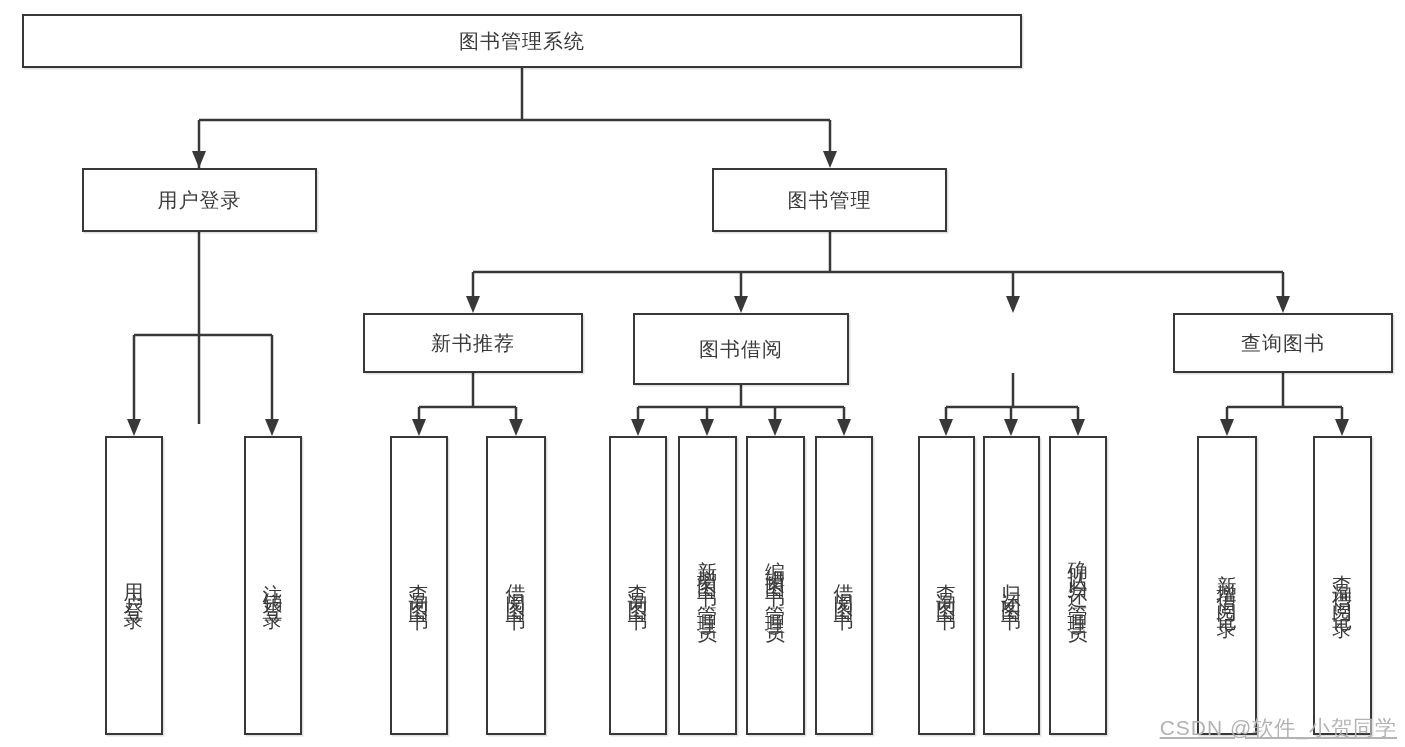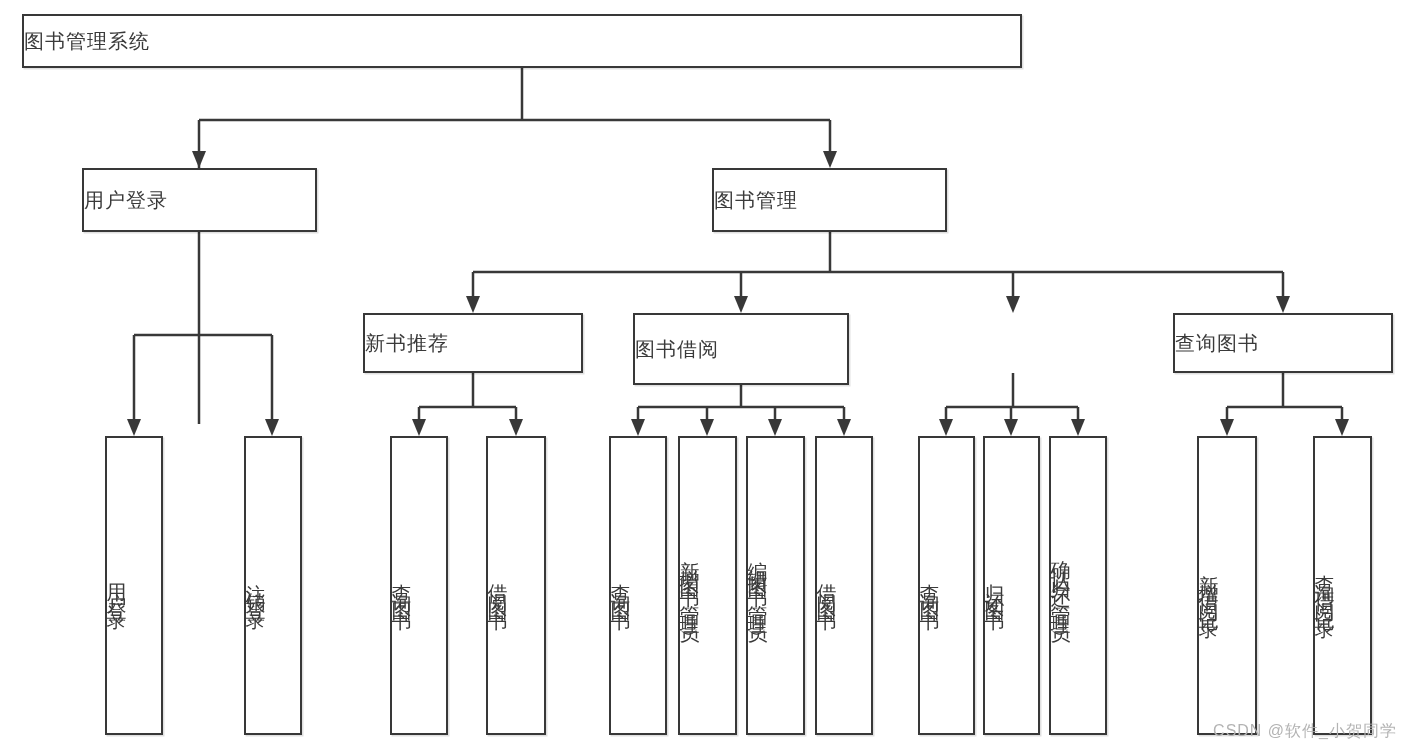--- a/index.html
+++ b/index.html
@@ -16,21 +16,21 @@
     color: #333333;
     overflow: hidden;
   }
   .node {
     position: absolute;
     box-sizing: border-box;
     border: 2.5px solid #383838;
     background: #ffffff;
     display: flex;
     align-items: center;
-    justify-content: flex-start;
+    justify-content: center;
     box-shadow: 1.5px 1.5px 0 rgba(0,0,0,0.12);
   }
   .node.h span {
     font-size: 20px;
     letter-spacing: 1px;
     white-space: nowrap;
     color: #3a3a3a;
   }
   .node.v span {
     writing-mode: vertical-lr;
@@ -43,25 +43,26 @@
   #connectors {
     position: absolute;
     left: 0;
     top: 0;
     pointer-events: none;
   }
   #watermark {
     position: absolute;
     right: 8px;
     bottom: 5px;
-    font-size: 16px;
+    font-size: 21px;
     color: #b3b3b3;
     letter-spacing: 1px;
     white-space: nowrap;
     z-index: 5;
+    text-decoration: underline;
   }
 </style>
 </head>
 <body>
 
 <div id="stage">
 
   <svg id="connectors" width="1405" height="747" viewBox="0 0 1405 747">
     <path d="M522 68 V120 M199 120 H830 M199 120 V424 M830 120 V154
              M199 232 V335 M134 335 H272 M134 335 V424 M272 335 V424

